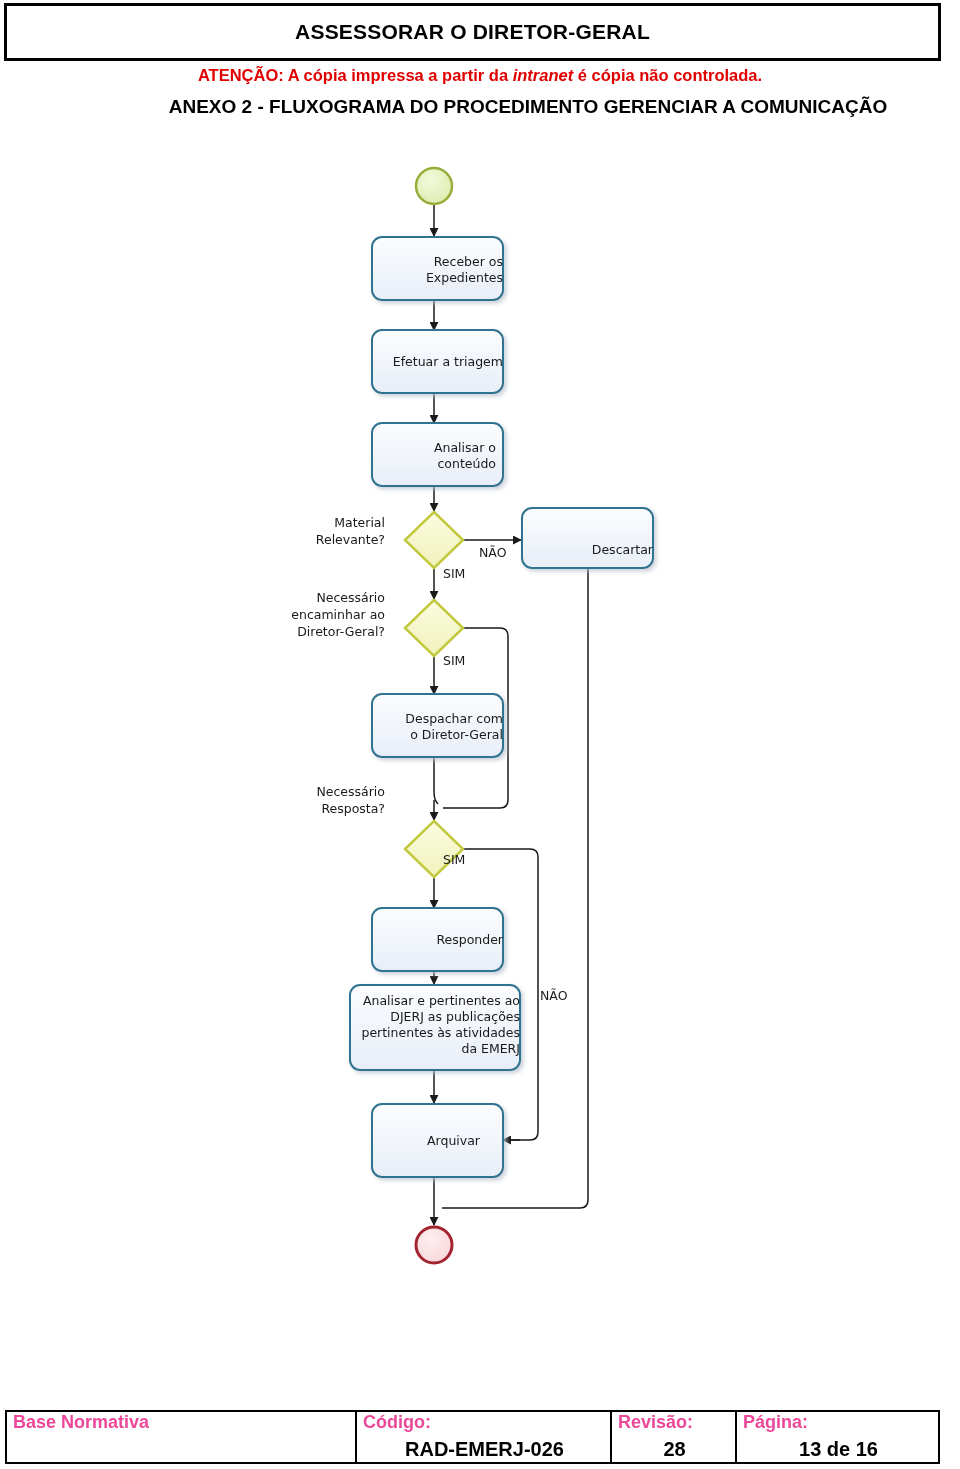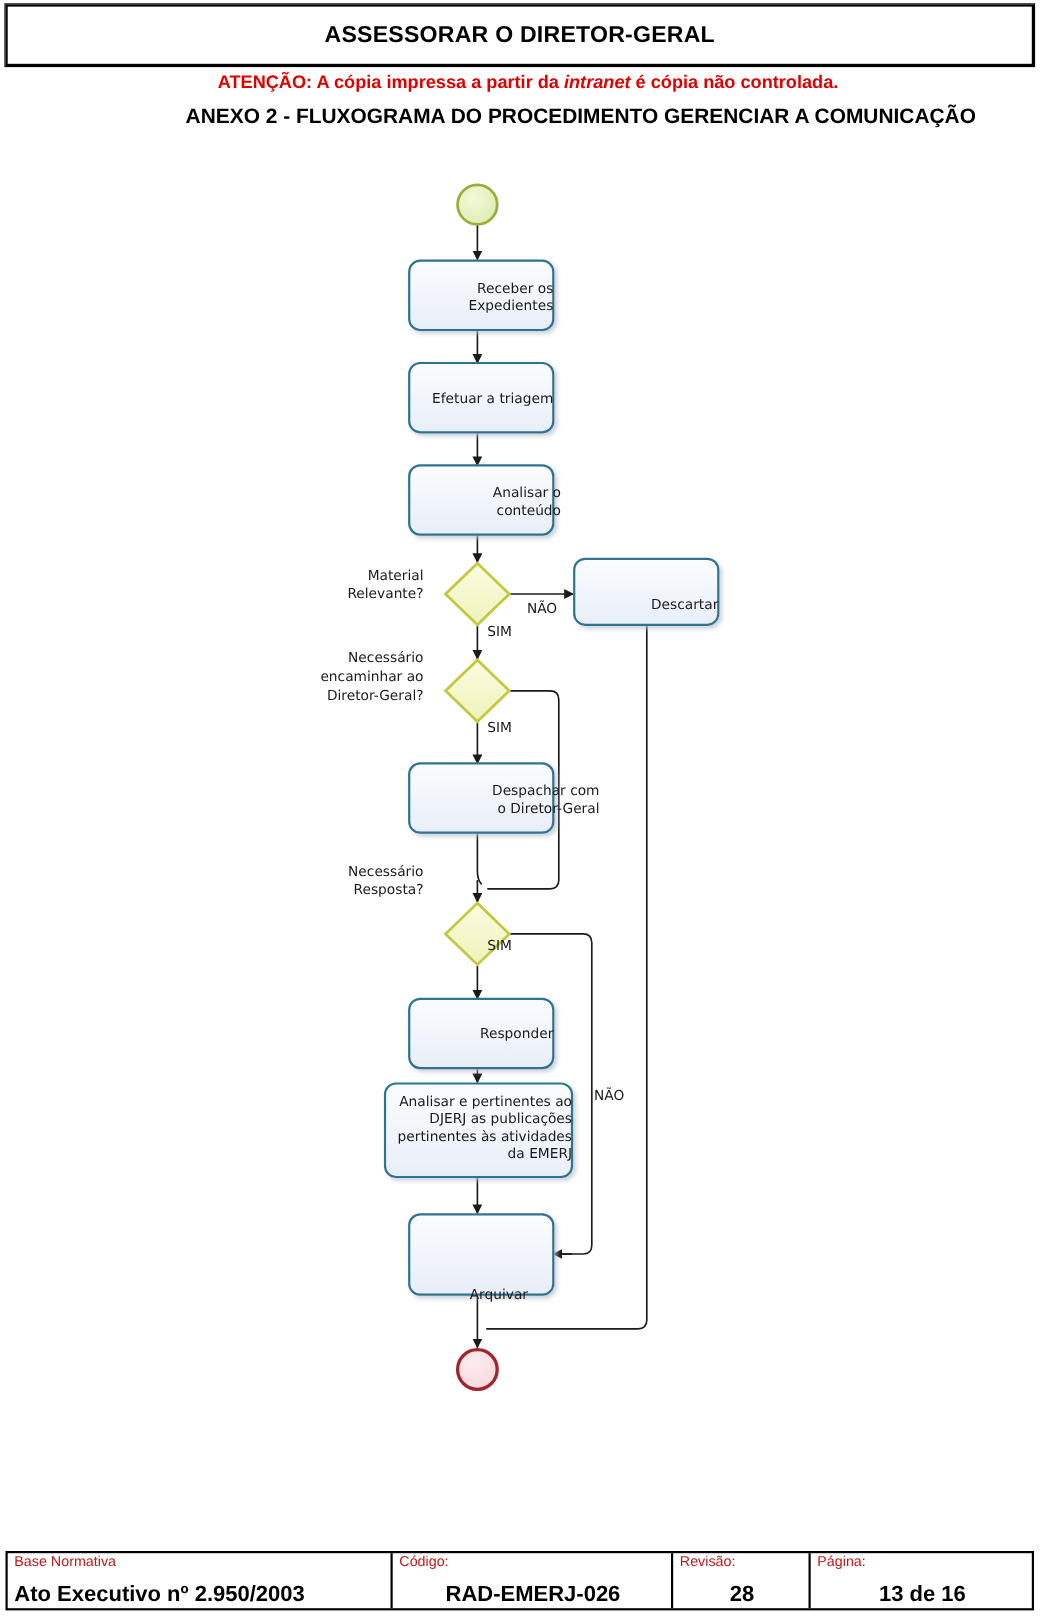--- a/index.html
+++ b/index.html
@@ -123,23 +123,23 @@
     flex-direction: column;
     justify-content: space-between;
     padding: 1px 4px 2px 6px;
   }
   .footer-cell:last-child { border-right: none; border-radius: 15px; }
   .fc-1 { width: 350px; }
   .fc-2 { width: 255px; }
   .fc-3 { width: 125px; }
   .fc-4 { width: 201px; }
   .fc-head {
-    font-size: 13px;
-    font-weight: normal;
-    color: #b91c1c;
+    font-size: 18px;
+    font-weight: bold;
+    color: #ec4899;
     line-height: 1.1;
   }
   .fc-val {
     font-size: 20px;
     font-weight: bold;
     color: #000;
     line-height: 1.1;
   }
   .fc-1 .fc-val { text-align: left; }
   .fc-2 .fc-val,
@@ -251,46 +251,46 @@
 
   <div class="node-label" style="left:372px; top:114px; width:131px;">
     <div>Receber os</div>
     <div>Expedientes</div>
   </div>
 
   <div class="node-label" style="left:372px; top:214px; width:131px;">
     <div>Efetuar a triagem</div>
   </div>
 
-  <div class="node-label" style="left:386px; top:300px; width:124px;">
+  <div class="node-label" style="left:372px; top:300px; width:124px;">
     <div>Analisar o</div>
     <div>conteúdo</div>
   </div>
 
   <div class="node-label" style="left:522px; top:402px; width:131px;">
     <div>Descartar</div>
   </div>
 
-  <div class="node-label" style="left:372px; top:571px; width:131px;margin-left:42px;">
+  <div class="node-label" style="left:372px; top:571px; width:131px;">
     <div>Despachar com</div>
     <div>o Diretor-Geral</div>
   </div>
 
   <div class="node-label" style="left:372px; top:792px; width:131px;">
     <div>Responder</div>
   </div>
 
   <div class="node-label" style="left:350px; top:853px; width:170px;">
     <div>Analisar e pertinentes ao</div>
     <div>DJERJ as publicações</div>
     <div>pertinentes às atividades</div>
     <div>da EMERJ</div>
   </div>
 
-  <div class="node-label" style="left:372px; top:1029px; width:108px;">
+  <div class="node-label" style="left:372px; top:993px; width:108px;">
     <div>Arquivar</div>
   </div>
 
   <div class="q-label" style="left:195px; top:375px; width:190px;">
     <div>Material</div>
     <div>Relevante?</div>
   </div>
 
   <div class="q-label" style="left:195px; top:450px; width:190px;">
     <div>Necessário</div>
@@ -313,21 +313,20 @@
   <div class="edge-label" style="left:443px; top:513px;">SIM</div>
 
   <div class="edge-label" style="left:443px; top:712px;">SIM</div>
 
   <div class="edge-label" style="left:540px; top:848px;">NÃO</div>
 </div>
 
 <div class="footer-table">
   <div class="footer-cell fc-1">
     <div class="fc-head">Base Normativa</div>
-    <div class="fc-val">Ato Executivo nº 2.950/2003</div>
   </div>
   <div class="footer-cell fc-2">
     <div class="fc-head">Código:</div>
     <div class="fc-val">RAD-EMERJ-026</div>
   </div>
   <div class="footer-cell fc-3">
     <div class="fc-head">Revisão:</div>
     <div class="fc-val">28</div>
   </div>
   <div class="footer-cell fc-4">

